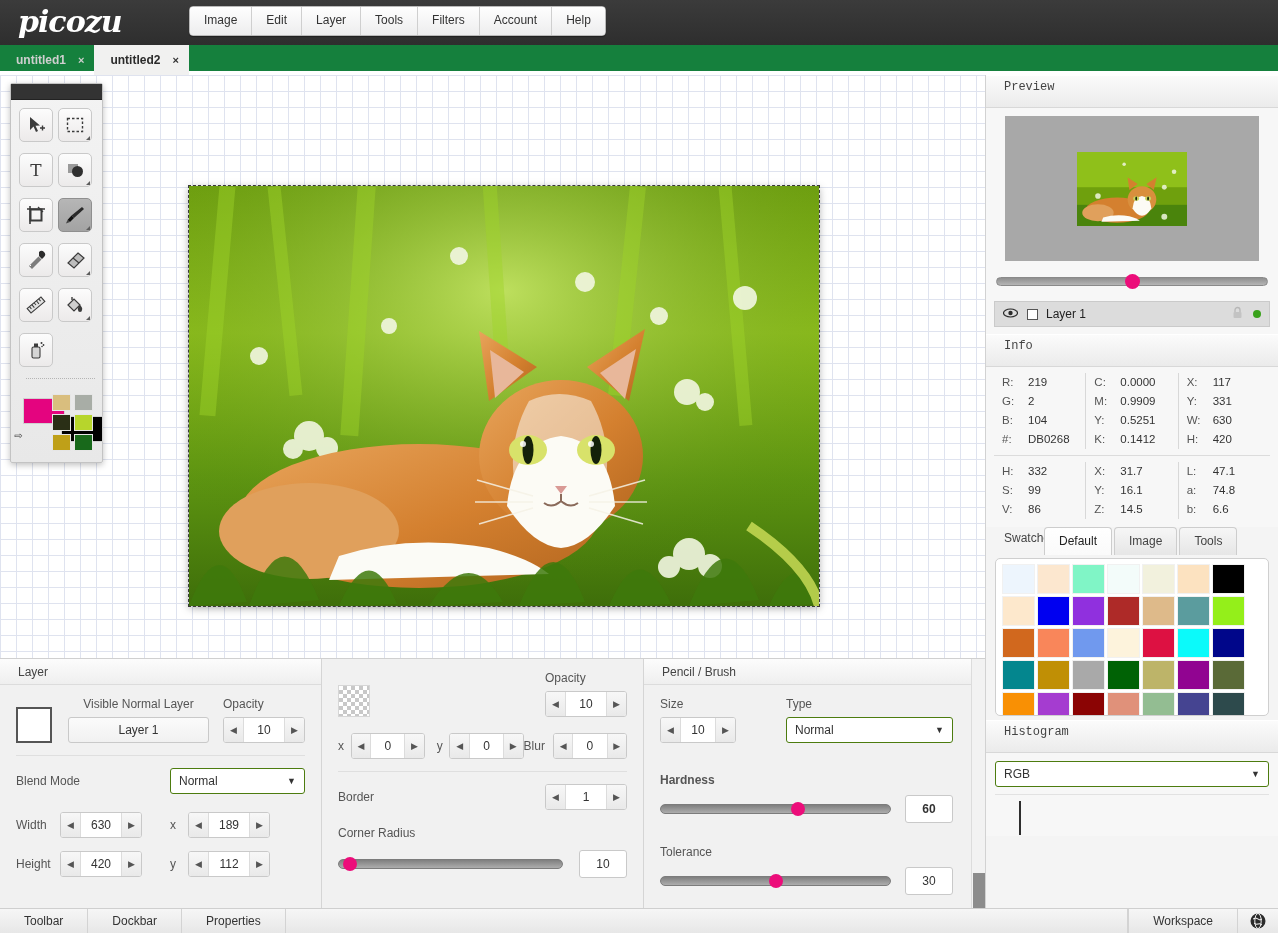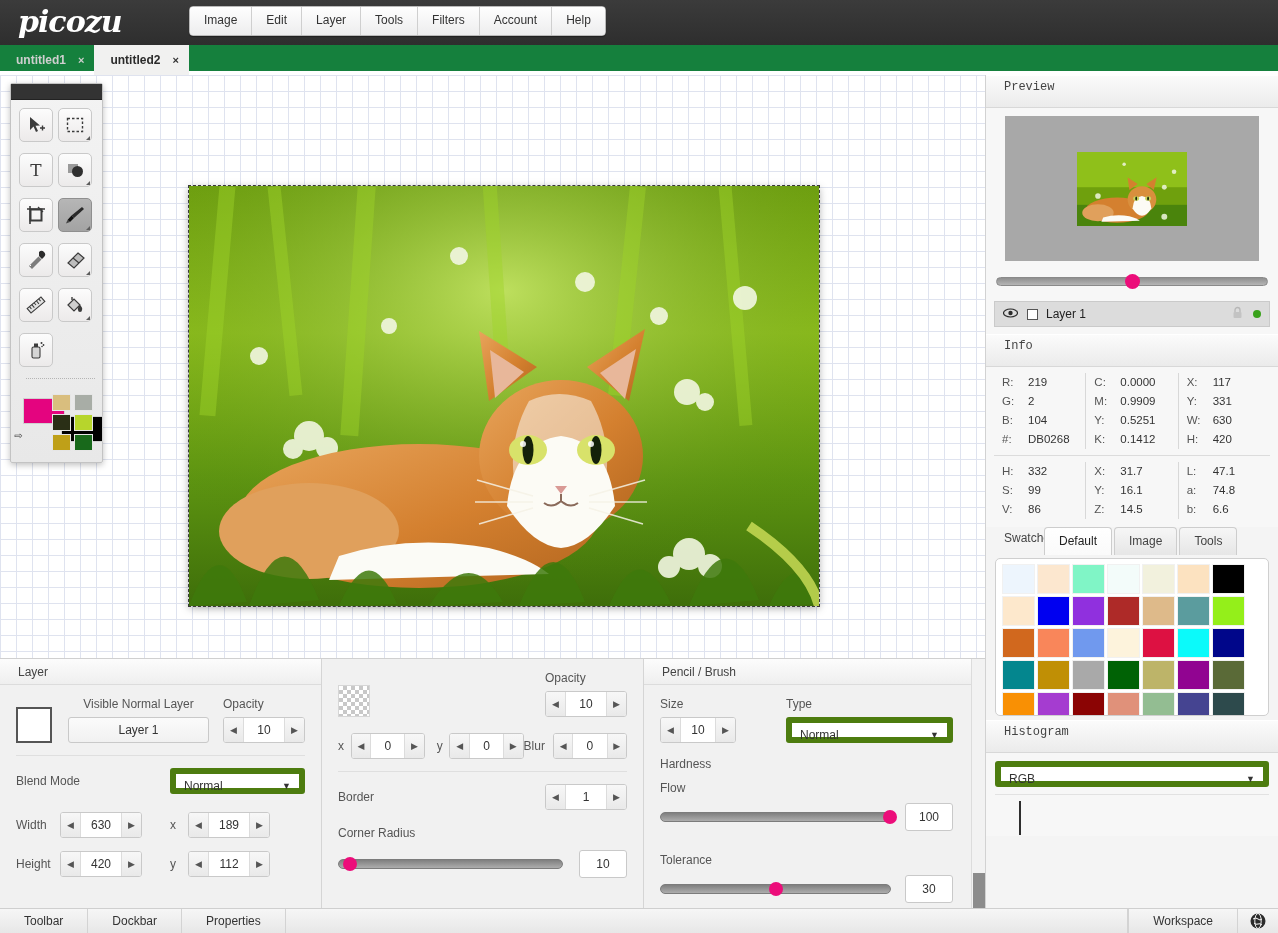--- a/index.html
+++ b/index.html
@@ -195,21 +195,21 @@
   }
   .swatch-grid { display: flex; flex-wrap: wrap; }
   .swatch-grid i {
     display: block; width: 33px; height: 30px; margin: 1px;
     border: 1px solid #f1f1f1; cursor: pointer;
   }
 
   .hist-body { background: #f7f7f7; padding: 8px 9px 0; }
   .select {
     position: relative; width: 100%; height: 26px; line-height: 24px;
-    background: #fff; border: 6px solid #4d7c0f; border-radius: 3px;
+    background: #fff; border: 1px solid #4d7c0f; border-radius: 3px;
     padding: 0 22px 0 8px; font-size: 12px; color: #333; cursor: pointer;
   }
   .select .caret {
     position: absolute; right: 8px; top: 0; font-size: 9px; color: #333;
   }
   .hist-canvas {
     margin-top: 7px; height: 42px; border-top: 1px solid #e2e2e2;
     position: relative; background: #f7f7f7;
   }
   .hist-canvas .bar {
@@ -893,33 +893,30 @@
           </div>
           <div style="margin-left:50px; flex:1;">
             <div class="lbl" style="margin-bottom:6px;">Type</div>
             <div class="select">
               <span>Normal</span>
               <span class="caret">▼</span>
             </div>
           </div>
         </div>
 
-        <div style="margin-top:14px;">
+        <div style="margin-top:30px;font-weight:bold;">
           <div class="lbl">Hardness</div>
-        </div>
-
-        <div style="margin-top:10px;">
-          <div class="lbl">Flow</div>
           <div class="row" style="margin-top:8px;">
             <div class="slider2" style="flex:1; margin-right:14px;">
-              <div class="knob" id="flow-knob" style="left: calc(100% - 7px);"></div>
-            </div>
-            <div class="numbox">100</div>
-          </div>
-        </div>
+              <div class="knob" id="hard-knob" style="left: calc(60% - 7px);"></div>
+            </div>
+            <div class="numbox">60</div>
+          </div>
+        </div>
+
 
         <div style="margin-top:22px;">
           <div class="lbl">Tolerance</div>
           <div class="row" style="margin-top:8px;">
             <div class="slider2" style="flex:1; margin-right:14px;">
               <div class="knob" id="tol-knob" style="left: calc(50% - 7px);"></div>
             </div>
             <div class="numbox">30</div>
           </div>
         </div>

